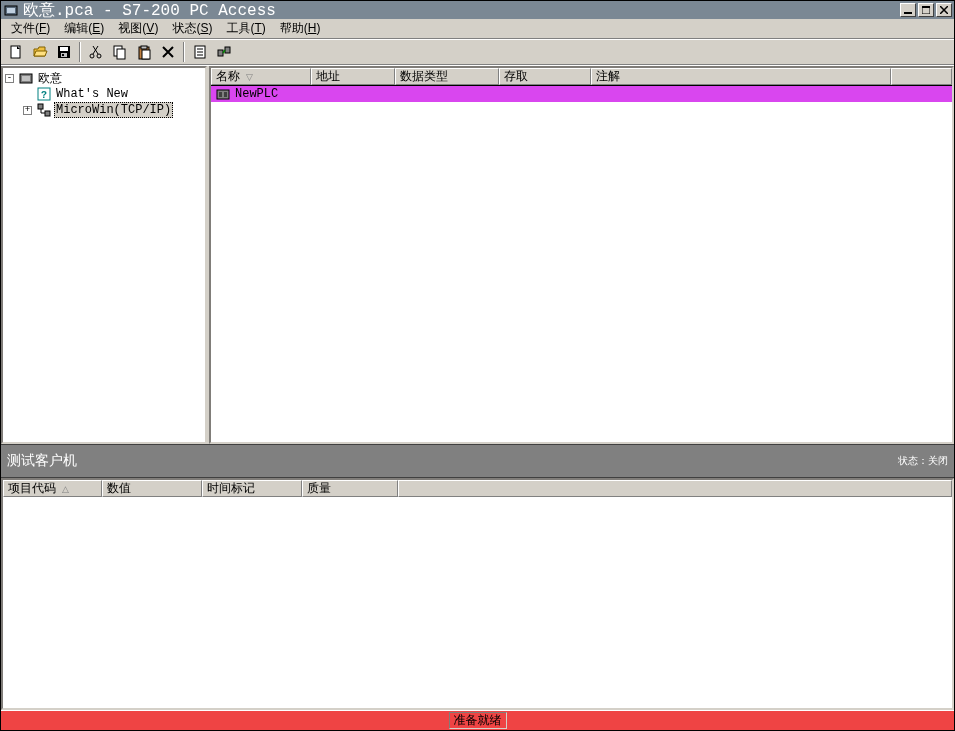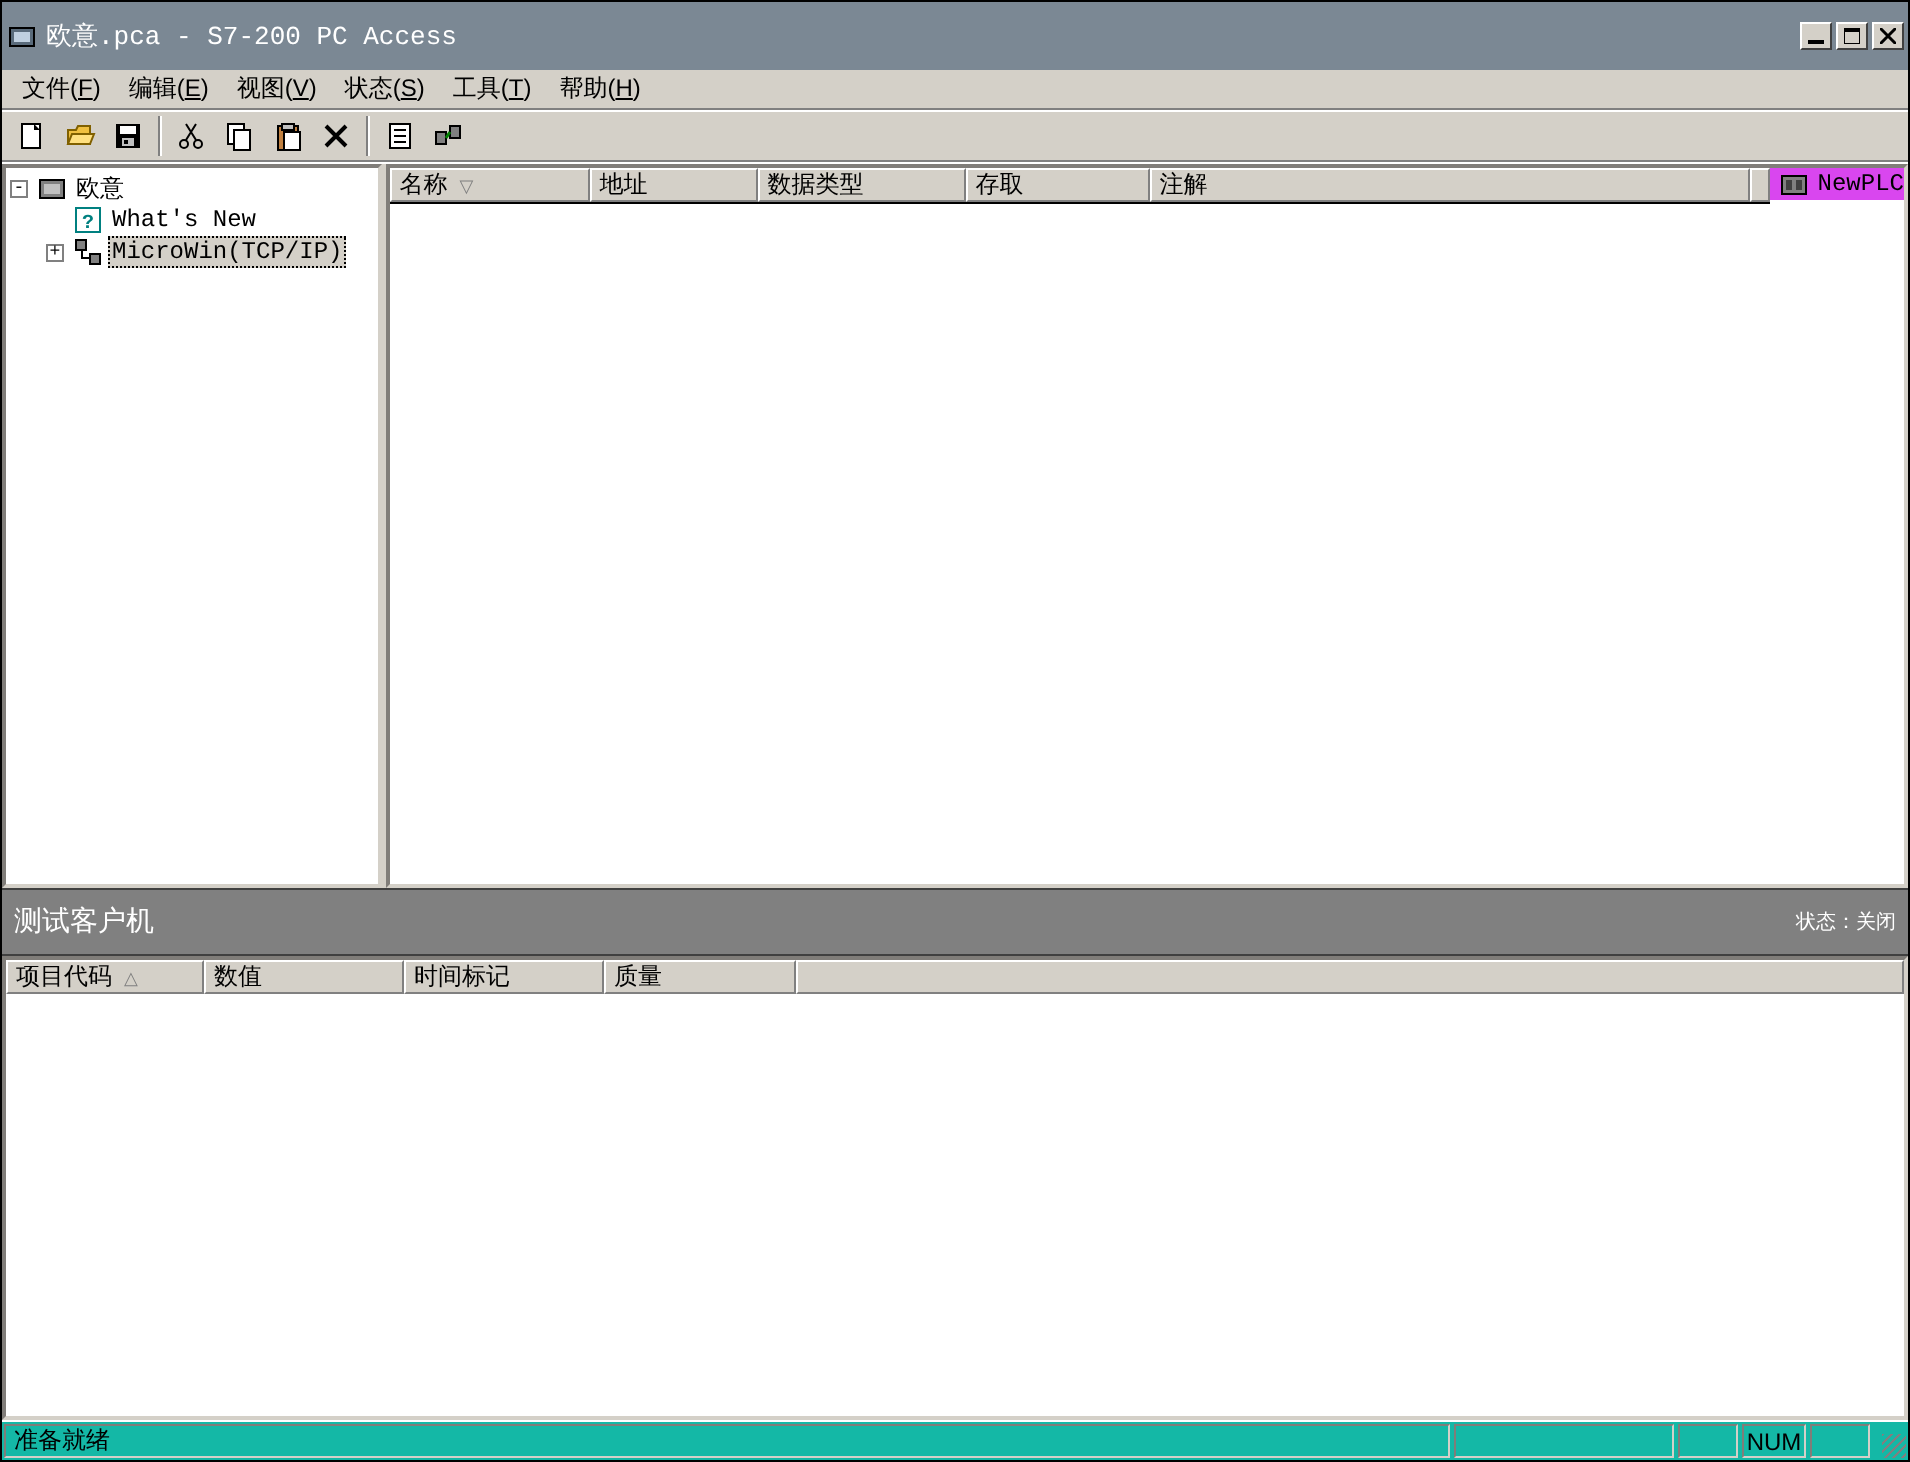--- a/index.html
+++ b/index.html
@@ -11,28 +11,28 @@
 }
 .window {
   width: 955px;
   height: 731px;
   display: flex;
   flex-direction: column;
   background: #d4d0c8;
   border: 1px solid #000;
 }
 .titlebar {
-  height: 34px;
+  height: 18px;
   background: #7b8894;
   color: #fff;
   display: flex;
   align-items: center;
   padding: 0 2px;
   font-family: "Courier New", monospace;
-  font-size: 13px;
+  font-size: 16px;
 }
 .titlebar-icon {
   width: 16px;
   height: 16px;
   margin-right: 4px;
   display: flex;
   align-items: center;
   justify-content: center;
 }
 .titlebar-text { flex: 1; }
@@ -124,20 +124,21 @@
   width: 16px; height: 16px;
   display:inline-flex; align-items:center; justify-content:center;
   margin-right: 2px;
   font-size:12px;
 }
 .tree-label { padding: 0 2px; }
 .tree-label.selected { background:#d4d0c8; border:1px dotted #000; padding:0 1px;}
 .list-panel {
   flex: 1;
   display: flex;
+  flex-direction: column;
   border: 2px inset #d4d0c8;
   background: #fff;
   margin-left: 2px;
 }
 .list-header {
   display: flex;
   background: #d4d0c8;
   height: 18px;
   border-bottom: 1px solid #000;
 }
@@ -188,25 +189,26 @@
   border-right:1px solid #808080;
   border-bottom:1px solid #808080;
   padding:1px 4px;
   display:flex; align-items:center;
   font-size:12px;
 }
 .sort-up { font-size:9px; color:#808080; margin-left:6px;}
 .bottom-body { flex:1; background:#fff;}
 .statusbar {
   height:20px;
-  background:#14b8a6;
+  background:#ef4444;
   border-top:1px solid #fff;
   display:flex;
   align-items:center;
   font-size:12px;
+  flex-direction:column;
 }
 .sb-text { flex:1; padding:0 4px; border:1px inset #d4d0c8; margin:1px; height:17px; display:flex;align-items:center;}
 .sb-cell { border:1px inset #d4d0c8; margin:1px; height:17px; display:flex; align-items:center; justify-content:center; padding:0 14px;}
 .sb-grip { width:16px; height:17px; margin:1px;
   background: repeating-linear-gradient(135deg,#808080 0 1px,transparent 1px 3px);
   background-position: bottom right;
   background-size: 12px 12px;
   background-repeat:no-repeat;
 }
 svg { display:block; }

